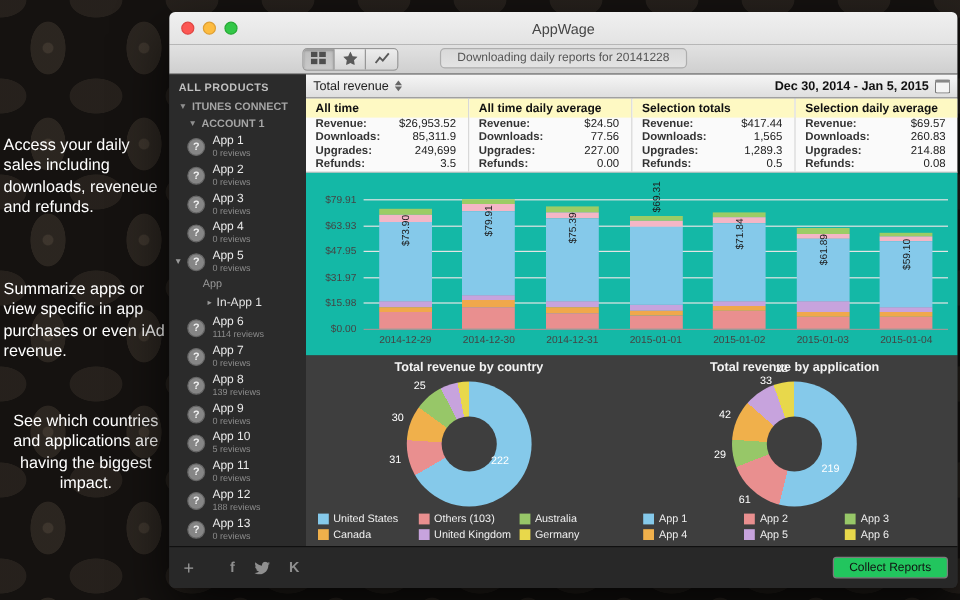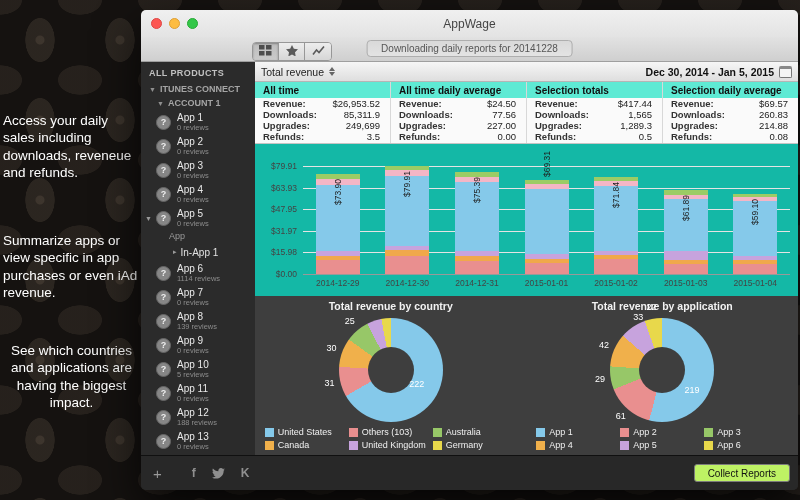--- a/index.html
+++ b/index.html
@@ -18,21 +18,21 @@
 
   .window{position:absolute;left:141px;top:10px;width:657px;height:480px;border-radius:5px;overflow:hidden;
     box-shadow:0 18px 45px rgba(0,0,0,.75);background:#2b2b2b;}
   .titlebar{height:27px;background:linear-gradient(#f0f0f0,#e3e3e3);position:relative;display:flex;align-items:center;}
   .lights{position:absolute;left:10px;top:8px;display:flex;gap:7px;}
   .light{width:11px;height:11px;border-radius:50%;display:inline-block;}
   .light.red{background:#fc5753;border:1px solid #df4744;box-sizing:border-box;}
   .light.yellow{background:#fdbc40;border:1px solid #de9f34;box-sizing:border-box;}
   .light.green{background:#33c748;border:1px solid #27aa35;box-sizing:border-box;}
   .wintitle{flex:1;text-align:center;font-size:12px;color:#454545;}
-  .toolbar{height:25px;background:linear-gradient(#e2e2e2,#cfcfcf);border-bottom:1px solid #9f9f9f;position:relative;display:flex;align-items:flex-end;box-sizing:border-box;}
+  .toolbar{height:25px;background:linear-gradient(#e2e2e2,#cfcfcf);border-bottom:1px solid #9f9f9f;position:relative;display:flex;align-items:center;box-sizing:border-box;}
   .seg{margin-left:111px;display:flex;border:1px solid #979797;border-radius:4px;overflow:hidden;height:17px;}
   .segbtn{width:26px;border:none;margin:0;padding:0;background:linear-gradient(#ededed,#d6d6d6);display:flex;align-items:center;justify-content:center;border-right:1px solid #979797;cursor:default;}
   .segbtn:last-child{border-right:none;}
   .segbtn.active{background:linear-gradient(#bdbdbd,#cacaca);box-shadow:inset 0 1px 2px rgba(0,0,0,.3);}
   .status{position:absolute;left:50%;transform:translateX(-50%);top:3px;background:linear-gradient(#d9d9d9,#e3e3e3);
     border:1px solid #aeaeae;border-radius:4px;font-size:10px;color:#555;padding:2px 14px;white-space:nowrap;}
   .wbody{display:flex;height:393px;}
   .sidebar{width:114px;background:#2b2b2b;flex:none;position:relative;overflow:hidden;}
   .side-header{font-size:9px;font-weight:bold;letter-spacing:.4px;color:#c0c0c0;padding:6px 8px 4px;}
   .side-group{font-size:9px;font-weight:bold;color:#a5a5a5;padding:2px 8px 2px;display:flex;align-items:center;gap:4px;}
@@ -56,21 +56,21 @@
   .metric{display:flex;align-items:center;gap:5px;font-size:10.5px;color:#222;cursor:default;}
   .stepper{display:flex;flex-direction:column;gap:1px;}
   .stepper .up{width:0;height:0;border-left:3px solid transparent;border-right:3px solid transparent;border-bottom:4px solid #666;}
   .stepper .down{width:0;height:0;border-left:3px solid transparent;border-right:3px solid transparent;border-top:4px solid #666;}
   .daterange{margin-left:auto;display:flex;align-items:center;gap:5px;font-size:10.5px;font-weight:bold;color:#111;}
   .cal{width:13px;height:12px;background:#f4f4f4;border:1px solid #777;border-top:3px solid #888;border-radius:2px;box-sizing:border-box;display:inline-block;}
 
   .stats{height:62px;background:#fafafa;border-bottom:1px solid #c4c4c4;box-sizing:border-box;display:flex;}
   .stat-col{flex:1;border-right:1px solid #d8d8d8;overflow:hidden;}
   .stat-col:last-child{border-right:none;}
-  .stat-title{font-size:10px;font-weight:bold;color:#111;padding:3px 8px 2px;background:#5eead4;}
+  .stat-title{font-size:10px;font-weight:bold;color:#111;padding:3px 8px 2px;background:#fef9c3;}
   .stat-row{display:flex;justify-content:space-between;padding:0 10px 0 8px;font-size:9.5px;line-height:11px;}
   .sk{color:#333;font-weight:bold;}
   .sv{color:#222;}
 
   #barchart{position:relative;height:152px;background:#14b8a6;flex:none;}
   .ytick{position:absolute;left:0;width:42px;text-align:right;font-size:8.5px;color:#444;}
   .gridline{position:absolute;height:1px;background:#e4e4e4;}
   .gridline.axis{background:#999;}
   .xtick{position:absolute;top:134px;width:68px;text-align:center;font-size:8.5px;color:#444;}
   .bar{position:absolute;width:44px;display:flex;flex-direction:column-reverse;}
@@ -87,21 +87,21 @@
   .dlabel{position:absolute;width:20px;text-align:center;font-size:9px;color:#fff;}
   .legend{position:absolute;left:0;right:0;bottom:5px;display:flex;flex-direction:column;gap:3px;}
   .legend-row{display:flex;justify-content:center;}
   .legend-item{display:flex;align-items:center;gap:4px;font-size:9px;color:#f0f0f0;width:84px;}
   .swatch{width:9px;height:9px;display:inline-block;flex:none;}
 
   .bottombar{height:35px;background:#282828;border-top:1px solid #101010;box-sizing:border-box;display:flex;align-items:center;}
   .plus{background:none;border:none;color:#9a9a9a;font-size:15px;margin-left:8px;padding:0 4px;cursor:default;}
   .soc{color:#8f8f8f;font-size:12px;font-weight:bold;margin-left:16px;display:inline-flex;align-items:center;}
   .soc.first{margin-left:26px;}
-  .collect{margin-left:auto;margin-right:8px;background:#bef264;border:1px solid #7c7c7c;border-radius:3px;
+  .collect{margin-left:auto;margin-right:8px;background:#22c55e;border:1px solid #7c7c7c;border-radius:3px;
     font-size:10px;color:#111;padding:2px 13px;height:18px;font-family:"Liberation Sans",sans-serif;cursor:default;}
 </style>
 </head>
 <body>
 
 <div class="stage">
   <div class="marketing">
     <p id="mk1">Access your daily sales including downloads, reveneue and refunds.</p>
     <p id="mk2">Summarize apps or view specific in app purchases or even iAd revenue.</p>
     <p id="mk3">See which countries and applications are having the biggest impact.</p>

